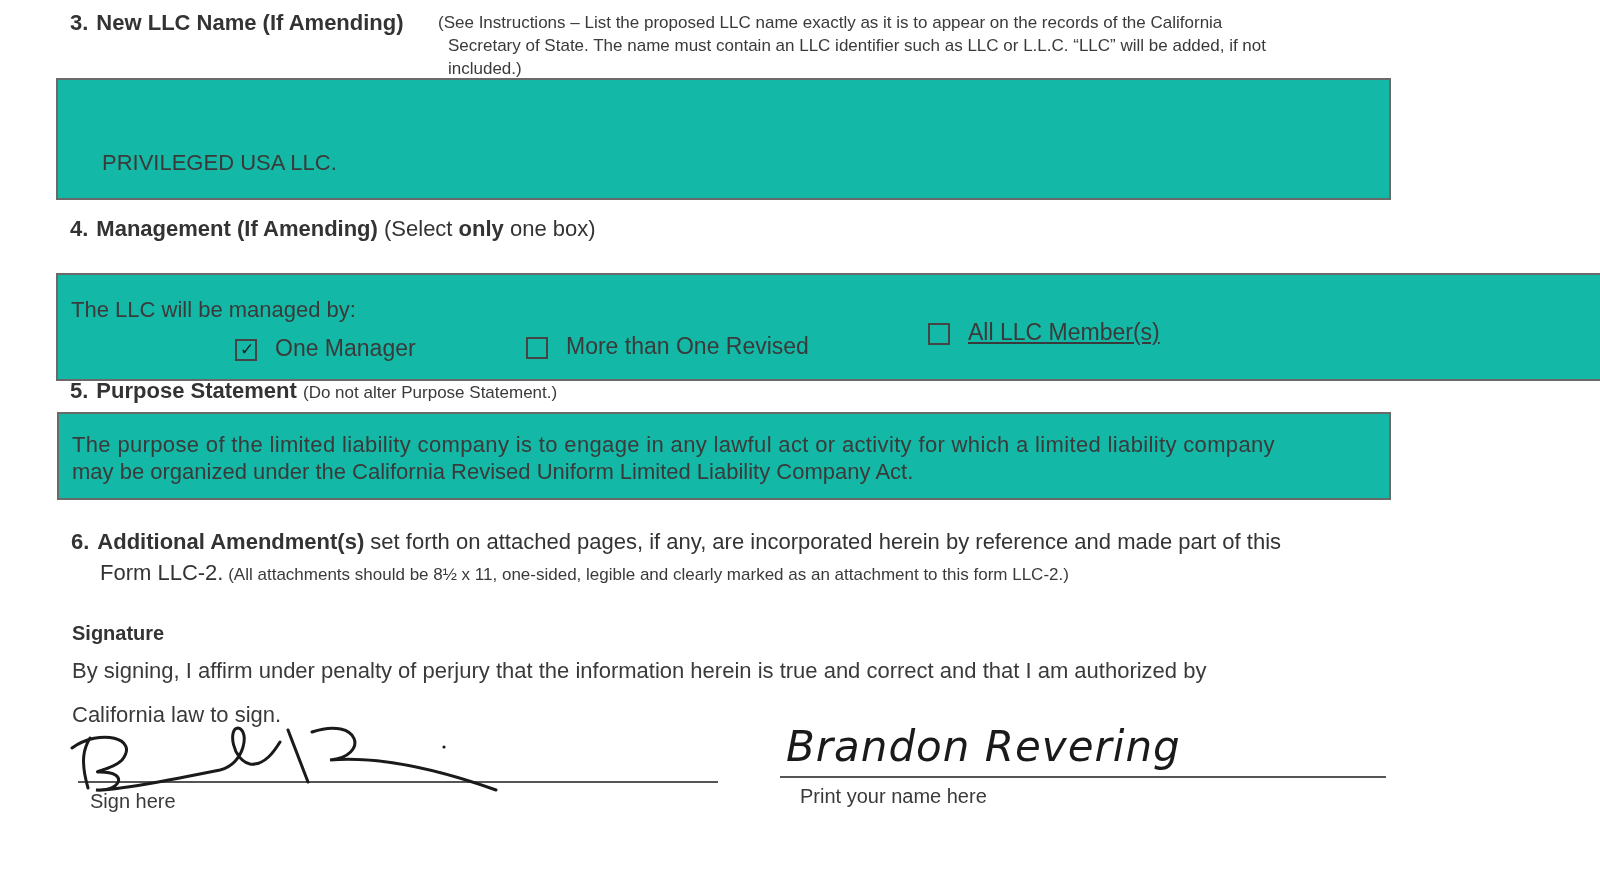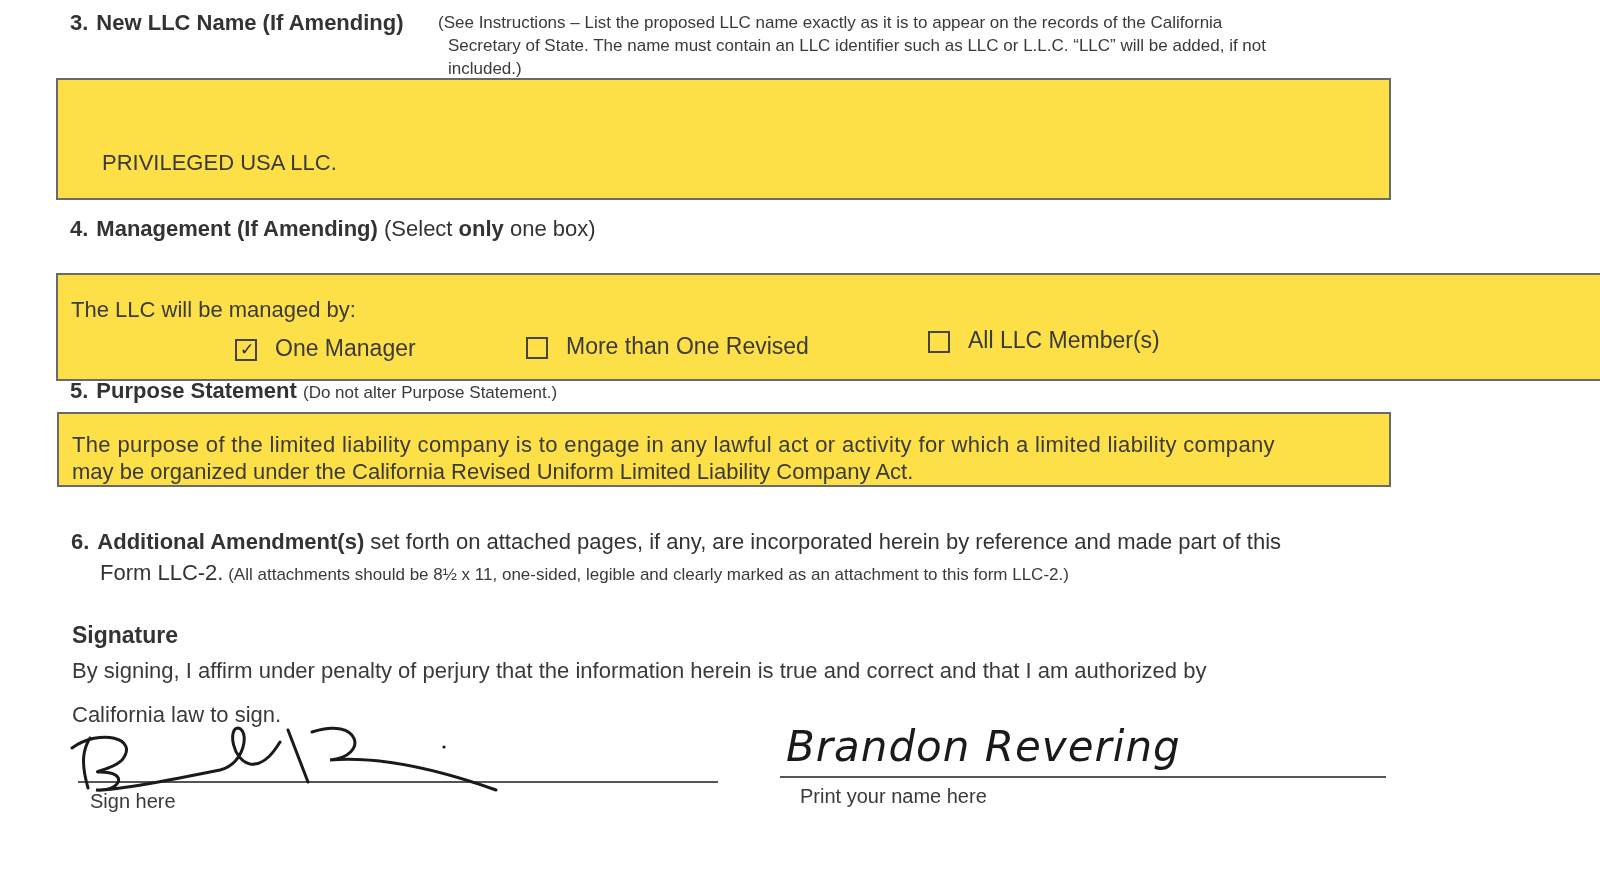--- a/index.html
+++ b/index.html
@@ -3,21 +3,21 @@
 <meta charset="utf-8">
 <style>
   html, body { margin:0; padding:0; background:#ffffff; }
   body { width:1600px; height:890px; position:relative; overflow:hidden;
          font-family:"Liberation Sans", sans-serif; color:#333; }
   .abs { position:absolute; white-space:nowrap; }
   .heading { font-size:22px; color:#333; }
   .heading b { font-weight:bold;margin-top:24px; }
   .num { font-weight:bold; margin-right:8px; }
   .small { font-size:17px; color:#3a3a3a; }
-  .box { position:absolute; border:2px solid #6a6a6a; background:#fde047; box-sizing:border-box; }
+  .box { position:absolute; border:2px solid #6a6a6a; background:#14b8a6; box-sizing:border-box; }
   .body-text { font-size:22px; color:#3a3a3a; }
   .cb { display:inline-block; width:22px; height:22px; border:2px solid #444; box-sizing:border-box;
         vertical-align:middle; position:relative; margin-right:18px; }
   .cb .tick { position:absolute; left:3px; top:-2px; font-size:17px; color:#222; }
   .opt { position:absolute; font-size:23px; color:#3a3a3a; white-space:nowrap; }
   .line { position:absolute; height:2px; background:#555; }
   .label { font-size:20px; color:#3a3a3a; }
   .handwriting { position:absolute; }
 </style>
 </head>
@@ -41,43 +41,43 @@
 
 <div class="box" style="left:56px; top:253px; width:1566px; height:108px;margin-top:20px;">
   <div class="abs body-text" style="left:13px; top:22px;">The LLC will be managed by:</div>
 
   <div class="opt" style="left:177px; top:60px;">
     <span class="cb"><span class="tick">✓</span></span><span>One Manager</span>
   </div>
   <div class="opt" style="left:468px; top:58px;">
     <span class="cb"></span><span>More than One Revised</span>
   </div>
-  <div class="opt" style="left:870px; top:52px;">
+  <div class="opt" style="left:870px; top:44px;text-decoration:underline;">
     <span class="cb"></span><span>All LLC Member(s)</span>
   </div>
 </div>
 
 <div class="abs heading" style="left:70px; top:378px;">
   <span class="num">5.</span><b>Purpose Statement</b>
   <span class="small">(Do not alter Purpose Statement.)</span>
 </div>
 
-<div class="box" style="left:57px; top:412px; width:1334px; height:75px;">
+<div class="box" style="left:57px; top:412px; width:1334px; height:88px;">
   <div class="abs body-text" style="left:13px; top:18px; letter-spacing:0.35px;">The purpose of the limited liability company is to engage in any lawful act or activity for which a limited liability company</div>
   <div class="abs body-text" style="left:13px; top:45px;">may be organized under the California Revised Uniform Limited Liability Company Act.</div>
 </div>
 
 <div class="abs heading" style="left:71px; top:529px;">
   <span class="num">6.</span><b>Additional Amendment(s)</b><span> set forth on attached pages, if any, are incorporated herein by reference and made part of this</span>
 </div>
 <div class="abs heading" style="left:100px; top:560px;">
   <span>Form LLC-2.</span><span class="small"> (All attachments should be 8½ x 11, one-sided, legible and clearly marked as an attachment to this form LLC-2.)</span>
 </div>
 
-<div class="abs heading" style="left:72px; top:622px; font-weight:bold; font-size:23px;">Signature</div>
+<div class="abs heading" style="left:72px; top:622px; font-weight:bold; font-size:20px;">Signature</div>
 <div class="abs body-text" style="left:72px; top:658px;">By signing, I affirm under penalty of perjury that the information herein is true and correct and that I am authorized by</div>
 <div class="abs body-text" style="left:72px; top:702px;">California law  to sign.</div>
 
 <div class="line" style="left:78px; top:781px; width:640px;"></div>
 <svg class="handwriting" style="left:60px; top:720px;" width="460" height="80" viewBox="0 0 460 80">
   <path d="M28 68 C20 40 24 28 30 18 M12 28 C40 8 80 18 62 40 C52 50 30 52 40 52 C70 52 60 72 36 70 C60 70 110 60 160 50 C185 44 190 10 178 8 C168 8 172 40 190 44 C205 46 215 30 220 22 M228 10 L248 62 M252 12 C300 -4 310 36 270 40 C320 36 380 50 436 70" fill="none" stroke="#1a1a1a" stroke-width="3" stroke-linecap="round"></path>
   <circle cx="384" cy="27" r="1.6" fill="#1a1a1a"></circle>
 </svg>
 <div class="abs label" style="left:90px; top:790px;">Sign here</div>
 

